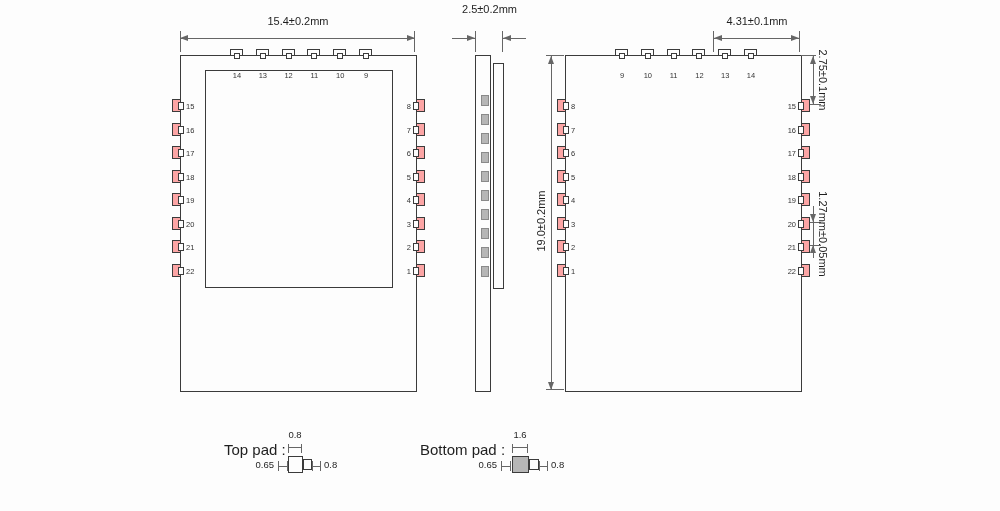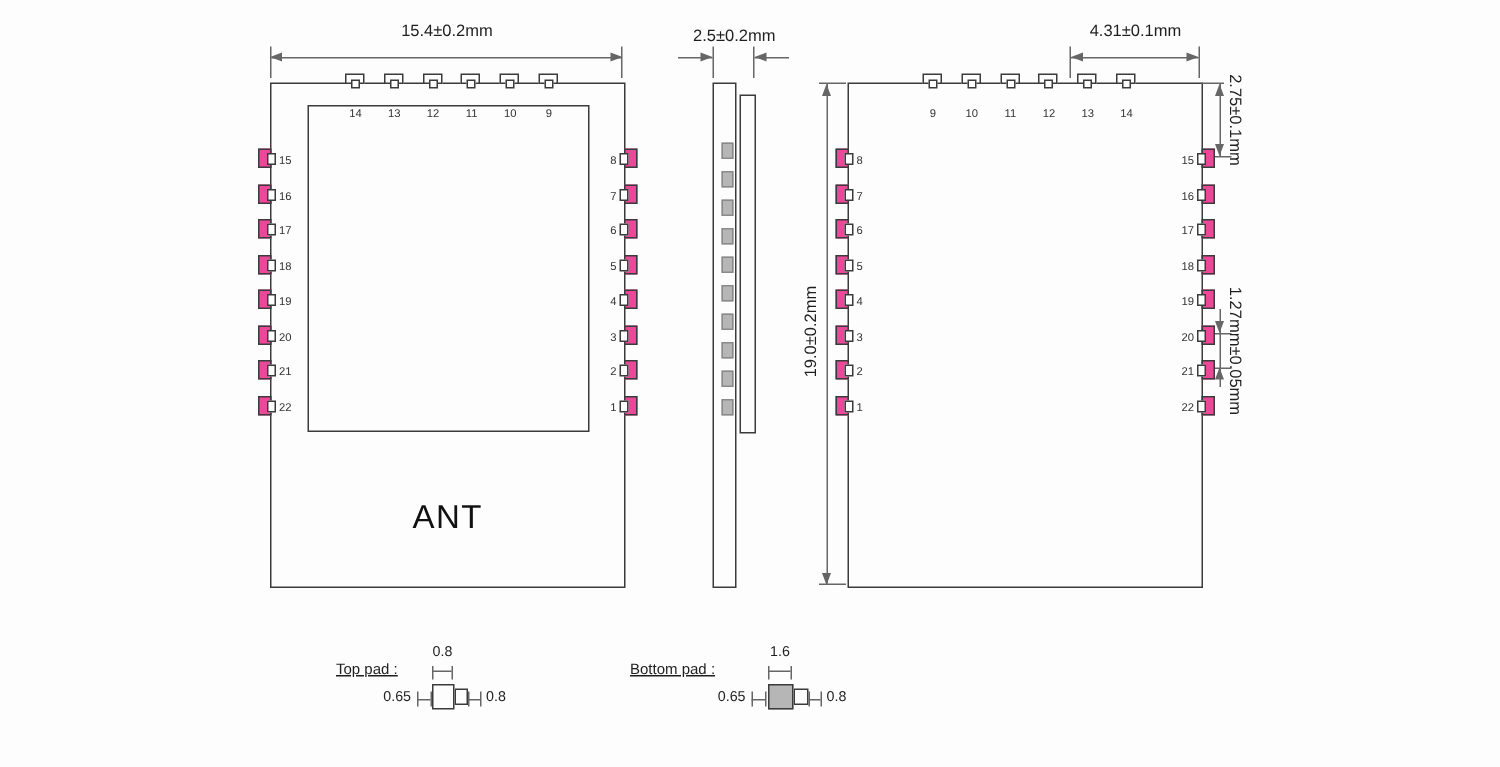--- a/index.html
+++ b/index.html
@@ -23,51 +23,50 @@
   .rot-cw  { transform:rotate(90deg); }
 
   .notch { position:absolute; top:-7px; width:13px; height:7px; border:1px solid #3b3b3b;
            background:#fdfdfd; box-sizing:border-box; left:calc(49px + var(--i)*25.8px); }
   .notch::after { content:""; position:absolute; left:3px; bottom:-4px; width:4px; height:4px;
            border:1px solid #3b3b3b; background:#fdfdfd; }
   .notch .num { position:absolute; top:21px; left:-2px; width:16px; text-align:center;
            font-size:7.5px; color:#333; }
 
   .pin { position:absolute; width:9px; height:13px; border:1px solid #3b3b3b;
-         background:#ec4899; box-sizing:border-box; }
+         background:#fca5a5; box-sizing:border-box; }
   .pin-l { left:-9px; top:calc(43px + var(--i)*23.5px); }
   .pin-l::after { content:""; position:absolute; right:-4px; top:2px; width:4px; height:6px;
          border:1px solid #3b3b3b; background:#fdfdfd; }
   .pin-l .num { position:absolute; left:13px; top:2px; font-size:7.5px; color:#333; }
   .pin-r { right:-9px; top:calc(43px + var(--i)*23.5px); }
   .pin-r::after { content:""; position:absolute; left:-4px; top:2px; width:4px; height:6px;
          border:1px solid #3b3b3b; background:#fdfdfd; }
   .pin-r .num { position:absolute; right:13px; top:2px; font-size:7.5px; color:#333; }
 
   .ant { position:absolute; left:0; right:0; top:276px; text-align:center;
          font-size:22px; letter-spacing:1px; color:#111; }
 
   .spad { position:absolute; left:0; top:calc(var(--i)*19px); width:8px; height:11px;
           background:#b6b6b6; border:1px solid #8a8a8a; box-sizing:border-box; }
 
-  .slabel { position:absolute; font-size:10px; color:#1f1f1f; white-space:nowrap;text-decoration:underline; }
+  .slabel { position:absolute; font-size:15px; color:#1f1f1f; white-space:nowrap; }
   .mlabel { position:absolute; font-size:9.5px; color:#1f1f1f; white-space:nowrap; }
 
   .infobox { position:absolute; left:652px; top:429px; width:116px; height:58px;
              background:#e8e8e8; border-radius:8px; padding:10px 0 0 13px;
              box-sizing:border-box; font-size:11px; line-height:1.8; color:#222; }
 </style>
 </head>
 <body>
 
 <div class="canvas">
 
   <div class="view" style="left:180px;top:55px;width:235px;height:335px">
     <div class="rect" style="left:24px;top:14px;width:186px;height:216px"></div>
-    <div class="ant">ANT</div>
     <div>
 
     <div class="notch" style="--i: 0;">
           <span class="num">14</span>
         </div>
         <div class="notch" style="--i: 1;">
           <span class="num">13</span>
         </div>
         <div class="notch" style="--i: 2;">
           <span class="num">12</span>
@@ -160,21 +159,21 @@
       <div class="spad" style="--i: 8;"></div>
       <div class="spad" style="--i: 9;"></div>
     </div>
 
   <div class="vline" style="left:475px;top:31px;height:21px"></div>
   <div class="vline" style="left:502px;top:31px;height:21px"></div>
   <div class="hline" style="left:452px;top:38px;width:23px"></div>
   <div class="arr arr-r" style="left:467px;top:35px"></div>
   <div class="hline" style="left:503px;top:38px;width:23px"></div>
   <div class="arr arr-l" style="left:503px;top:35px"></div>
-  <div class="dlabel" style="left:447px;top:18px;width:85px">2.5±0.2mm</div>
+  <div class="dlabel" style="left:447px;top:3px;width:85px">2.5±0.2mm</div>
 
   <div class="view" style="left:565px;top:55px;width:235px;height:335px">
     <div>
 
     <div class="notch" style="--i: 0;">
           <span class="num">9</span>
         </div>
         <div class="notch" style="--i: 1;">
           <span class="num">10</span>
         </div>

